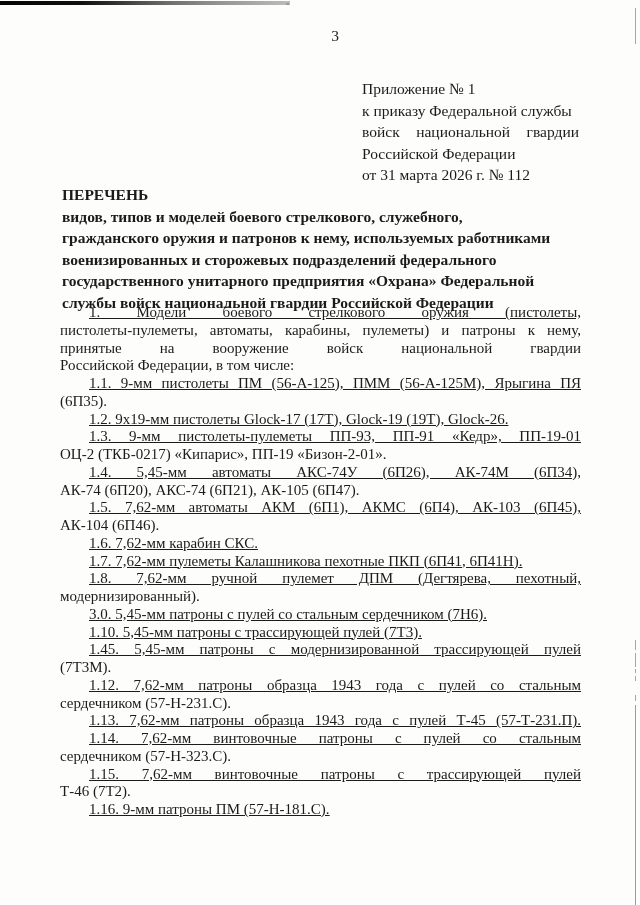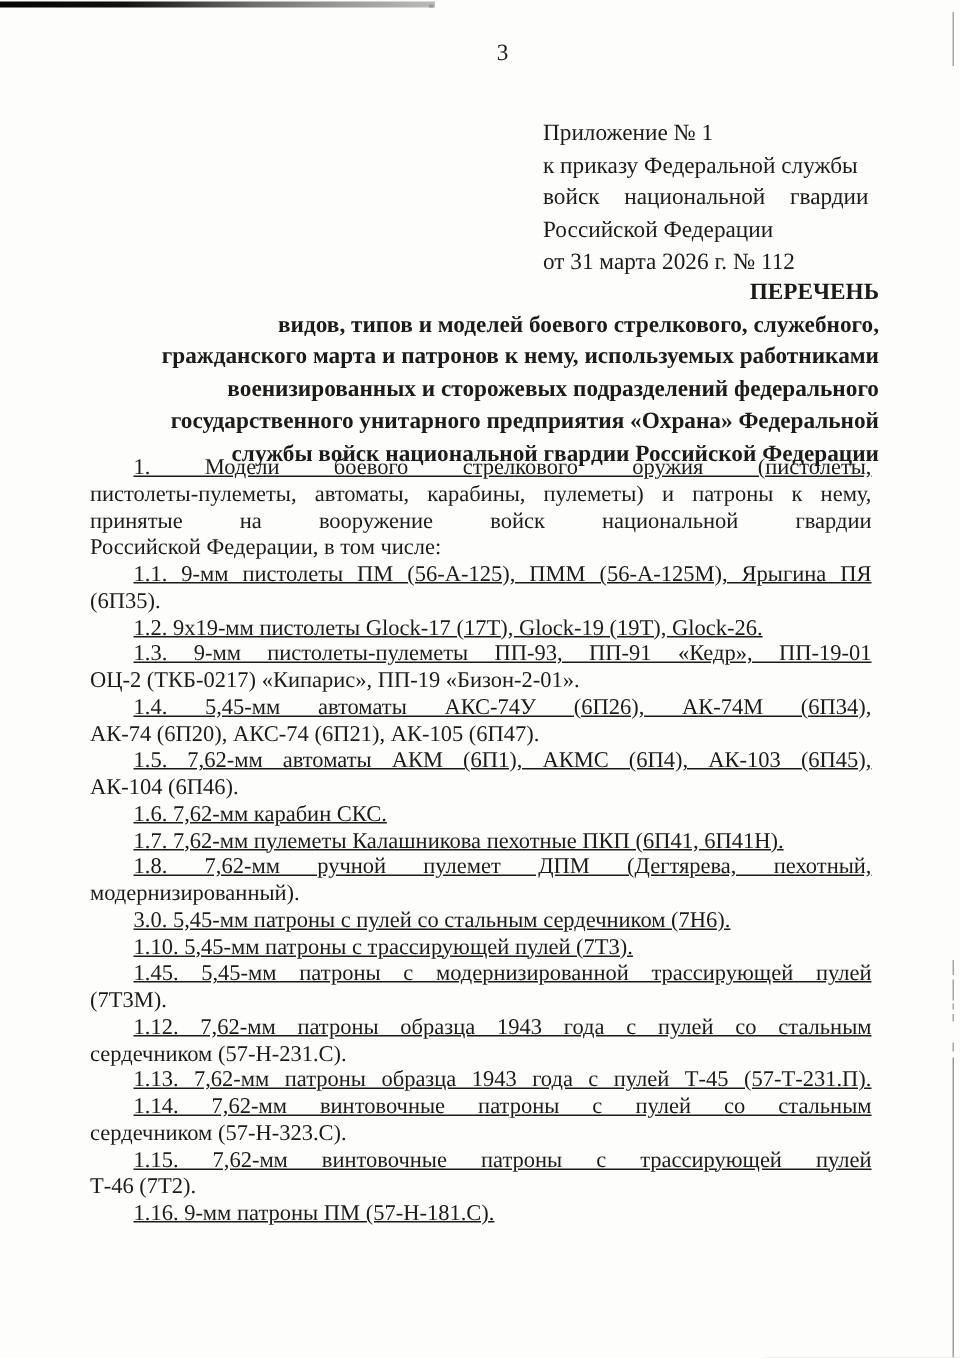--- a/index.html
+++ b/index.html
@@ -21,21 +21,21 @@
   .vC { top:653px; height:14px; }
   .vD { top:669px; height:4px;  }
   .vE { top:676px; height:5px;  }
   .vF { top:695px; height:6px;  }
   .vG { top:705px; height:200px; background:#9c9c9c; }
   
   .pagenum { position:absolute; top:27px; left:320px; width:30px; text-align:center; font-size:15.5px; }
   
   .annex { position:absolute; left:362px; top:63px; width:217px; font-size:15.5px; line-height:21.5px;margin-top:15px; }
   
-  .title { position:absolute; left:62px; top:184px; width:524px; text-align:right; font-weight:bold; font-size:15.5px; line-height:21.6px; }
+  .title { position:absolute; left:62px; top:184px; width:524px; text-align:left; font-weight:bold; font-size:15.5px; line-height:21.6px; }
   
   .bodytext { position:absolute; left:60px; top:304px; width:521px; font-size:15px; line-height:17.75px; }
   .para { margin:0; }
   .ln { min-height:17.75px; }
   .ind { padding-left:29px;text-decoration:underline; }
   .jst { text-align:justify; text-align-last:justify; }
 </style>
 </head>
 <body>
 
@@ -57,21 +57,21 @@
     <div class="ln">Приложение № 1</div>
     <div class="ln">к приказу Федеральной службы</div>
     <div class="ln jst">войск национальной гвардии</div>
     <div class="ln">Российской Федерации</div>
     <div class="ln">от 31 марта 2026 г. № 112</div>
   </div>
 
   <div class="title">
     <div>ПЕРЕЧЕНЬ</div>
     <div>видов, типов и моделей боевого стрелкового, служебного,</div>
-    <div>гражданского марта и патронов к нему, используемых работниками</div>
+    <div>гражданского оружия и патронов к нему, используемых работниками</div>
     <div>военизированных и сторожевых подразделений федерального</div>
     <div>государственного унитарного предприятия «Охрана» Федеральной</div>
     <div>службы войск национальной гвардии Российской Федерации</div>
   </div>
 
   <div class="bodytext">
 
     <p class="para">
       <span class="ln ind jst" style="display:block">1. Модели боевого стрелкового оружия (пистолеты,</span>
       <span class="ln jst" style="display:block">пистолеты-пулеметы, автоматы, карабины, пулеметы) и патроны к нему,</span>

